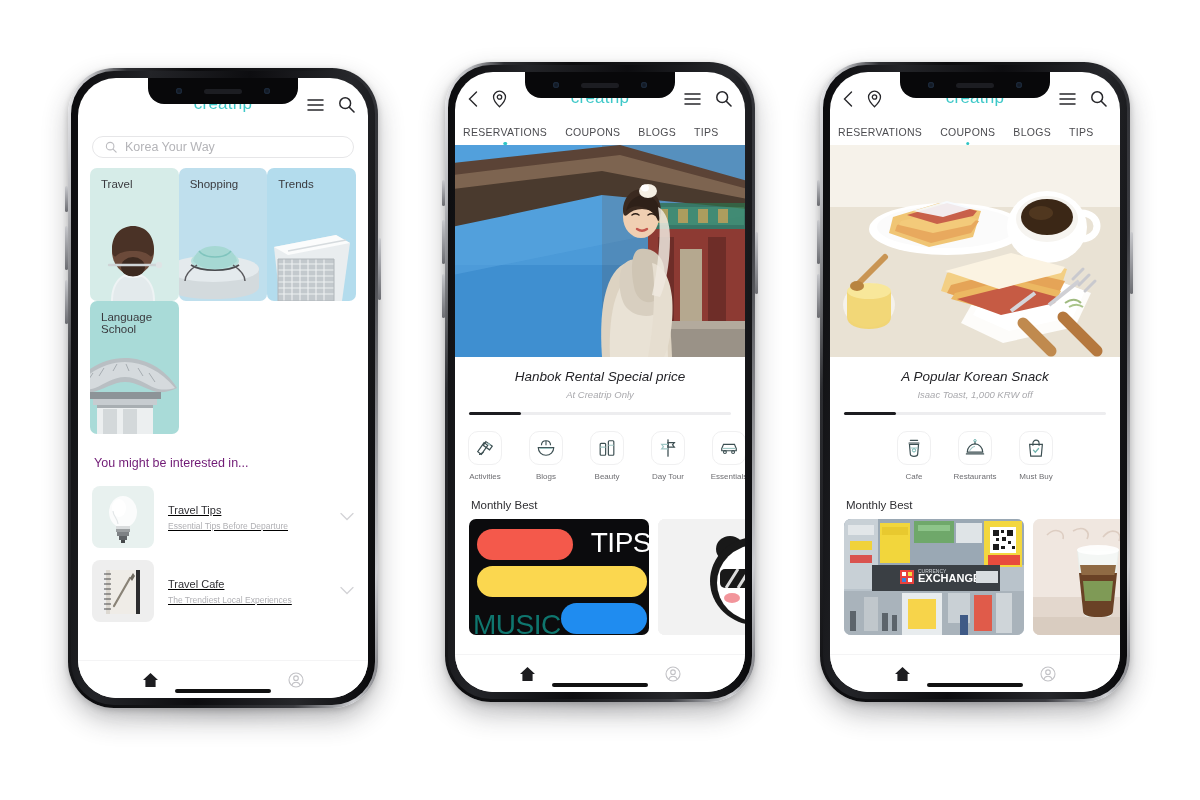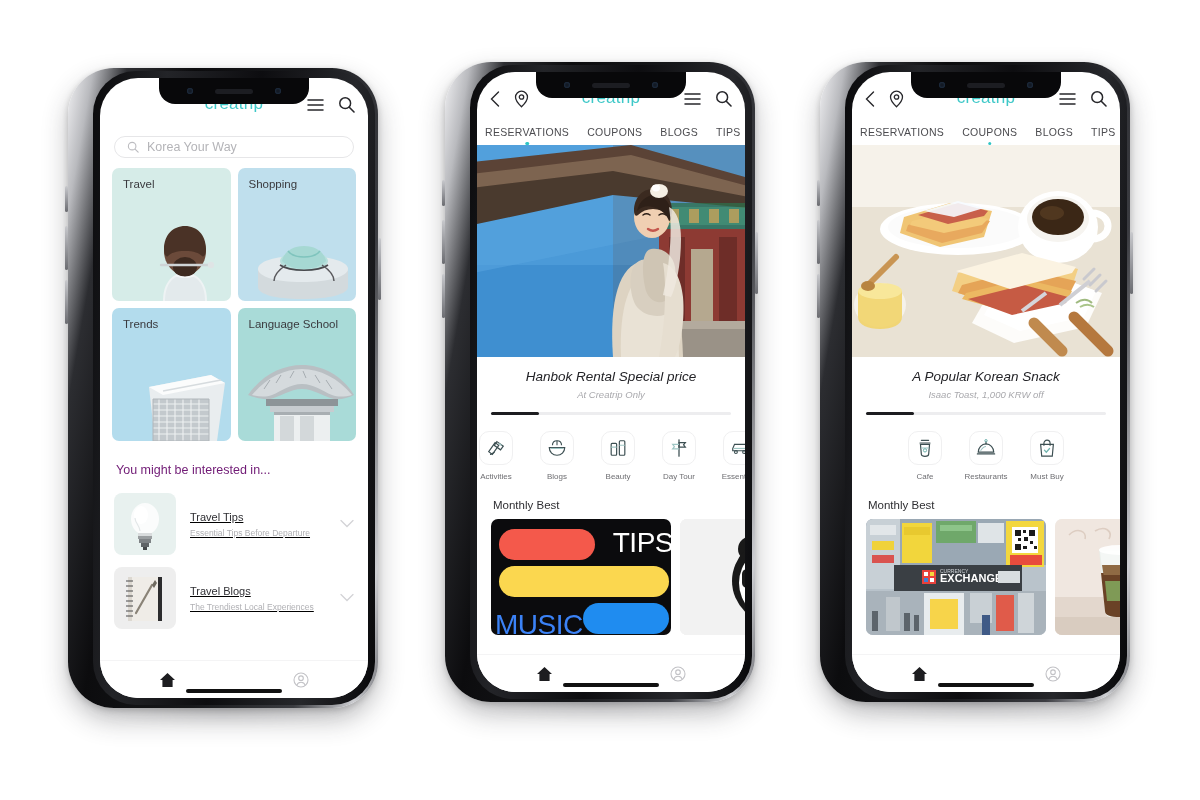--- a/index.html
+++ b/index.html
@@ -25,21 +25,20 @@
   .frame {
     position: absolute; inset: 0; border-radius: 46px;
     background: linear-gradient(100deg,#f3f3f5 0%,#b9babe 6%,#2c2d31 14%,#0c0c0e 30%,#17181b 56%,#3b3c41 80%,#cdced2 94%,#6e6f74 100%);
     padding: 3px;
     box-shadow: 0 12px 26px rgba(40,40,48,.30), 0 2px 6px rgba(0,0,0,.18);
   }
   .frame-inner {
     position:absolute; inset:3px; border-radius: 43px;
     background: linear-gradient(95deg,#0a0a0c 0%,#232428 22%,#0d0d10 50%,#26272b 78%,#08080a 100%);
     padding: 4px;
-    margin-left: 22px;
   }
   .screen {
     position: absolute; inset: 7px; border-radius: 38px;
     background:#fff; overflow: hidden;
   }
   .notch {
     position:absolute; top:0; left:50%; transform: translateX(-50%);
     width: 150px; height: 26px; background:#08080a;
     border-bottom-left-radius: 16px; border-bottom-right-radius: 16px;
     z-index: 40; display:flex; align-items:center; justify-content:center; gap:22px;
@@ -74,21 +73,21 @@
     display:flex; align-items:flex-start; gap:18px; padding: 8px 0 0 14px;
     white-space:nowrap; position:relative;
   }
   .tab { font-size: 10.5px; color:#4c4c50; letter-spacing:.3px; position:relative; padding-bottom:7px; }
   .tab .dot {
     position:absolute; left:50%; bottom:0; transform:translateX(-50%);
     width:3.5px; height:3.5px; border-radius:50%; background:#2ec5c5;
   }
 
   
-  .tiles { display:grid; grid-template-columns:1fr 1fr; gap:7px; padding: 10px 12px 0; }
+  .tiles { display:grid; grid-template-columns:1fr 1fr 1fr; padding: 10px 12px 0; }
   .tile { height: 133px; border-radius:7px; position:relative; overflow:hidden; }
   .tile .t-label { position:absolute; left:11px; top:10px; font-size:11.5px; color:#3a3a3e; }
 
   .art { position:absolute; right:0; bottom:0; }
 
   .sec-title { font-size: 12.5px; color:#701a75; padding: 22px 0 10px 16px; }
 
   .li { display:flex; align-items:center; gap:14px; padding: 6px 14px 6px 14px; position:relative;text-decoration:underline; }
   .li .thumb { width:62px; height:62px; border-radius:8px; position:relative; overflow:hidden; flex:0 0 auto; }
   .li .tx-t { font-size:11px; color:#2f2f33; margin-bottom:5px; }
@@ -117,21 +116,21 @@
   .cards { display:flex; gap:9px; padding-left: 14px; }
   .card { width: 180px; height: 116px; border-radius:7px; overflow:hidden; position:relative; flex:0 0 auto; background:#f2f2f2; }
 
   
   .genie { background:#0b0b0d; width:100%; height:100%; position:relative; }
   .genie .pill { position:absolute; border-radius:30px; }
   .genie .p-red   { background:#f4594b; left:8px;  top:10px; width:96px; height:31px; }
   .genie .p-yel   { background:#fbd74f; left:8px;  top:47px; width:170px; height:31px; }
   .genie .p-blue  { background:#1f8cf0; left:92px; top:84px; width:86px;  height:31px; }
   .genie .g-txt   { position:absolute; right:-2px; top:8px; color:#fff; font-size:28px; letter-spacing:-.5px; font-weight:400; }
-  .genie .m-txt   { position:absolute; left:4px; bottom:-6px; color:#3b82f6; font-size:28px; letter-spacing:-.5px; }
+  .genie .m-txt   { position:absolute; left:4px; bottom:-6px; color:#0f766e; font-size:28px; letter-spacing:-.5px; }
 
   
   .panda { background:#f2f2f2; width:100%; height:100%; position:relative; }
 
   .bottomnav {
     position:absolute; left:0; right:0; bottom:0; height:38px; background:#fff;
     display:flex; align-items:center; border-top:1px solid #f4f4f5;
   }
   .bn { flex:1; display:flex; justify-content:center; }
   .homebar {
@@ -287,21 +286,21 @@
                 <rect x="44" y="10" width="4" height="44" fill="#2c2c2e"></rect>
                 <rect x="14" y="10" width="4" height="44" fill="#dcd8d1"></rect>
                 <g stroke="#4a4a4c" stroke-width="1.1" fill="none">
                   <path d="M12 14h7M12 19h7M12 24h7M12 29h7M12 34h7M12 39h7M12 44h7M12 49h7"></path>
                 </g>
                 <path d="M22 46l16-28" stroke="#8a8377" stroke-width="2.2" stroke-linecap="round"></path>
                 <path d="M38 18l3-5 2 3-3 5z" fill="#6f6a60"></path>
               </svg>
             </div>
             <div>
-              <div class="tx-t">Travel Blogs</div>
+              <div class="tx-t">Travel Cafe</div>
               <div class="tx-s">The Trendiest Local Experiences</div>
             </div>
             <span class="chev">
               <svg width="14" height="9" viewBox="0 0 14 9">
                   <path d="M1 1l6 6 6-6" fill="none" stroke="#d3d3d6" stroke-width="1.3" stroke-linecap="round"></path>
                 </svg>
             </span>
           </div>
 
           <div class="bottomnav">

